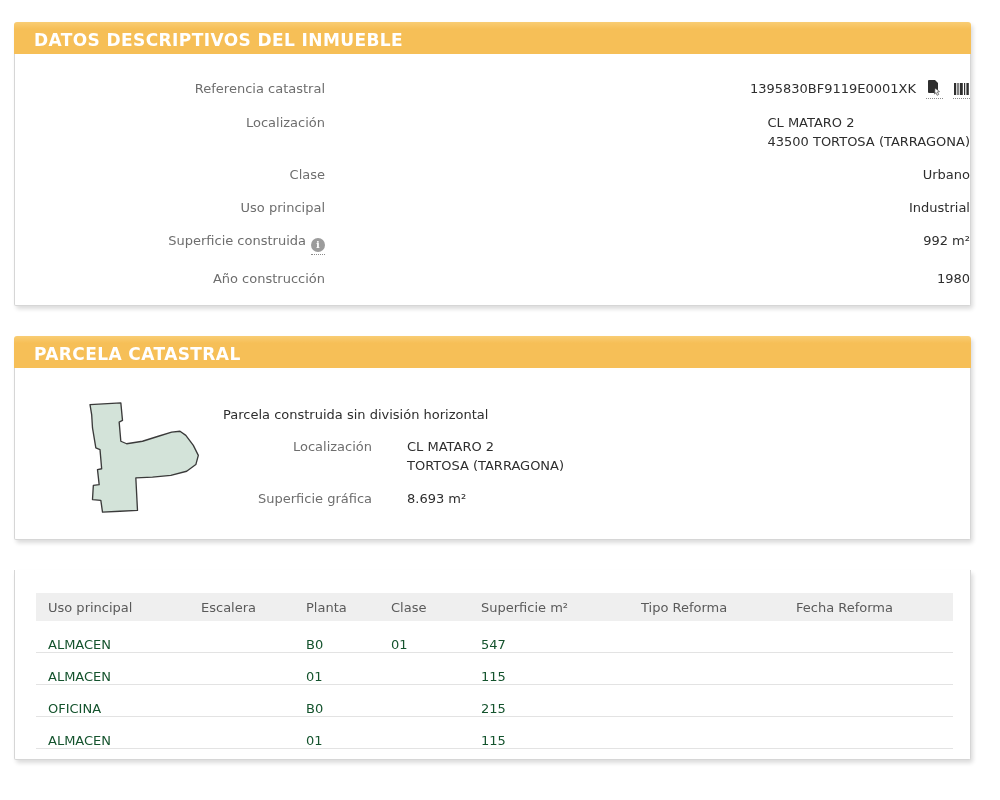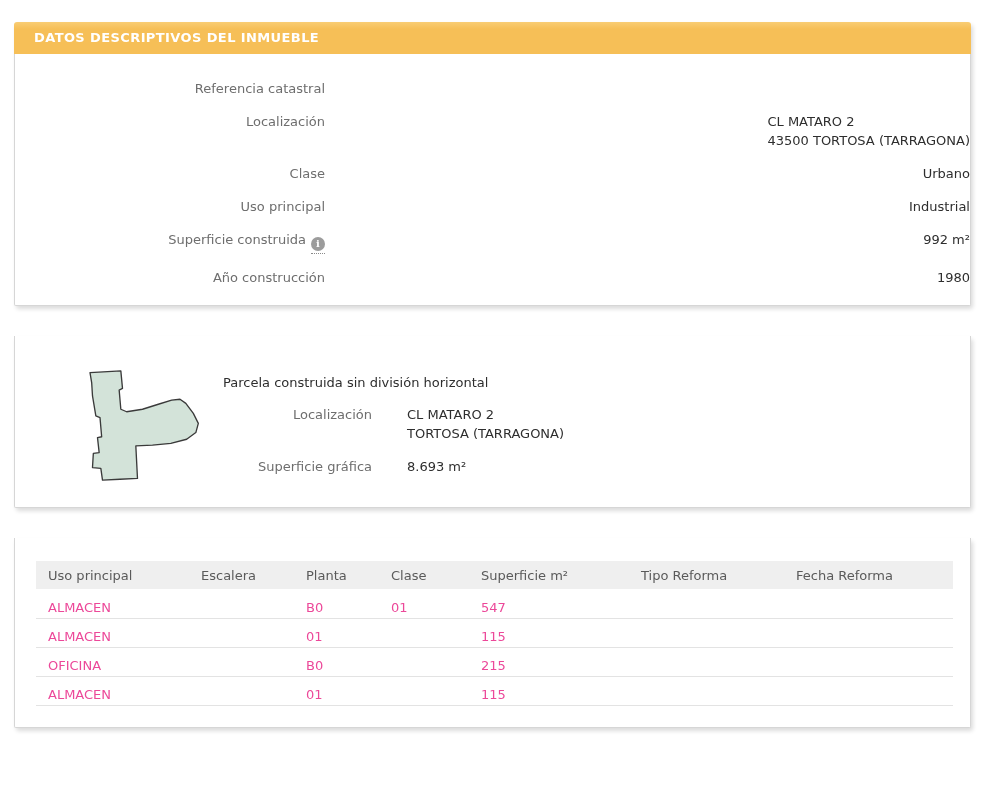--- a/index.html
+++ b/index.html
@@ -6,21 +6,21 @@
   body{
     width:1000px;height:800px;overflow:hidden;
     font-family:"DejaVu Sans","Liberation Sans",sans-serif;
     font-size:13px;color:#333;
     -webkit-font-smoothing:antialiased;
   }
   .page{padding:22px 0 0 14px;}
   .panel{width:957px;margin-bottom:30px;box-shadow:2px 3px 4px rgba(0,0,0,.14);border-radius:3px;}
   .panel-header{
     background:linear-gradient(180deg,#f9cd74 0%,#f6bf57 22%,#f6bf57 100%);
-    color:#fff;font-weight:bold;font-size:13px;letter-spacing:.4px;
+    color:#fff;font-weight:bold;font-size:17px;letter-spacing:.4px;
     height:32px;box-sizing:border-box;padding:8px 0 0 20px;
     border-radius:3px 3px 0 0;text-transform:uppercase;
   }
   .panel-body{background:#fff;border:1px solid #d6d6d6;border-top:none;box-sizing:border-box;border-radius:0 0 2px 2px;}
 
   
   .body-datos{height:252px;padding-top:25px;}
   .frow{display:flex;margin-bottom:14px;line-height:19px;justify-content:space-between;}
   .flabel{width:310px;text-align:right;color:#6e6e6e;flex-shrink:0;}
   .fvalue{margin-left:34px;color:#2e2e2e;}
@@ -39,37 +39,52 @@
   .fvalue2{margin-left:35px;color:#2e2e2e;}
 
   
   .body-construccion{height:190px;padding:23px 20px 0 21px;}
   table.ctable{width:917px;border-collapse:collapse;table-layout:fixed;font-size:13px;}
   table.ctable th{
     background:#efefef;color:#5a5a5a;font-weight:normal;text-align:left;
     height:28px;padding:0 0 0 12px;box-sizing:border-box;
   }
   table.ctable td{
-    height:29px;padding:8px 0 0 12px;border-bottom:1px solid #e3e3e3;color:#ec4899;box-sizing:border-box;
+    height:29px;padding:16px 0 0 12px;border-bottom:1px solid #e3e3e3;color:#14532d;box-sizing:border-box;
   }
   .c1{width:153px}.c2{width:105px}.c3{width:85px}.c4{width:90px}.c5{width:160px}.c6{width:155px}.c7{width:169px}
 </style>
 </head>
 <body>
 
 <div class="page">
 
   <div class="panel">
     <div class="panel-header">
       <span>DATOS DESCRIPTIVOS DEL INMUEBLE</span>
     </div>
     <div class="panel-body body-datos">
 
       <div class="frow">
         <div class="flabel">Referencia catastral</div>
+        <div class="fvalue">
+          <span>1395830BF9119E0001XK</span><span class="icon-link"><svg width="15" height="16" viewBox="0 0 15 16">
+                <rect x="1" y="0" width="10" height="13" rx="1" fill="#2f2f2f"></rect>
+                <path d="M8 0 L11 0 L11 3 Z" fill="#ffffff"></path>
+                <path d="M8 8 l4.5 3.6 -2 .3 1.2 2.6 -1.6 .8 -1.2-2.7 -1.4 1.6 Z" fill="#fff" stroke="#2f2f2f" stroke-width="0.6"></path>
+              </svg></span><span class="icon-link"><svg width="15" height="13" viewBox="0 0 15 13">
+                <g fill="#2f2f2f">
+                  <rect x="0" y="0" width="2.2" height="12"></rect>
+                  <rect x="3.4" y="0" width="1.2" height="12"></rect>
+                  <rect x="5.8" y="0" width="3" height="12"></rect>
+                  <rect x="10" y="0" width="1.2" height="12"></rect>
+                  <rect x="12.4" y="0" width="2.4" height="12"></rect>
+                </g>
+              </svg></span>
+        </div>
       </div>
 
       <div class="frow">
         <div class="flabel">Localización</div>
         <div class="fvalue">
           <div>CL MATARO 2</div>
           <div>43500 TORTOSA (TARRAGONA)</div>
         </div>
       </div>
 
@@ -90,20 +105,23 @@
 
       <div class="frow">
         <div class="flabel">Año construcción</div>
         <div class="fvalue">1980</div>
       </div>
 
     </div>
   </div>
 
   <div class="panel">
+    <div class="panel-header">
+      <span>PARCELA CATASTRAL</span>
+    </div>
     <div class="panel-body body-parcela">
 
       <div class="parcel-col">
         <svg width="150" height="134" viewBox="0 0 180 145">
           <polygon points="42,6 79,4 81,25 77,27 79,50 86,53 105,50 124,44 140,39 150,38 157,43 166,55 172,67 169,78 158,86 139,91 117,93 97,94 99,133 78,134 57,135 55,121 45,120 46,103 53,102 51,84 56,83 54,60 49,58 45,34 44,18" fill="#d3e3d9" stroke="#3a3a3a" stroke-width="1.6" stroke-linejoin="round"></polygon>
         </svg>
       </div>
 
       <div class="parcela-right">
         <div class="subtitle">Parcela construida sin división horizontal</div>

